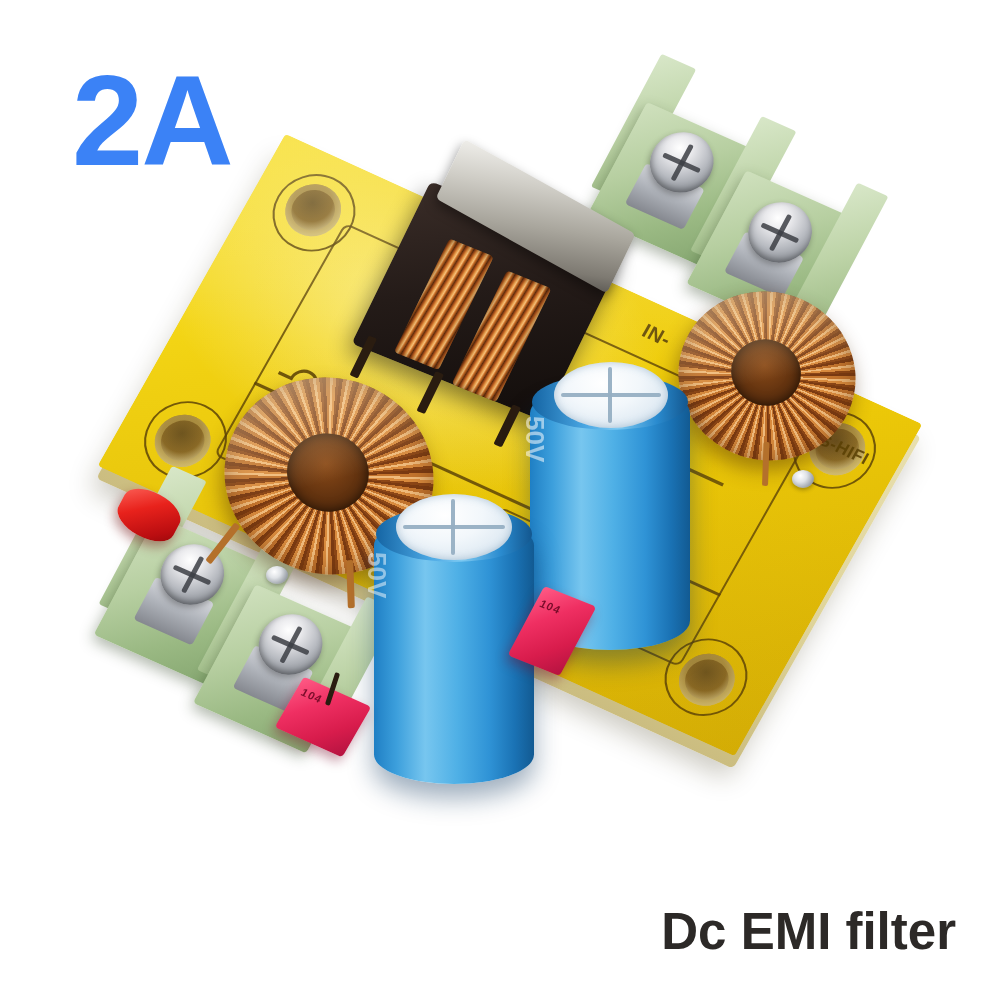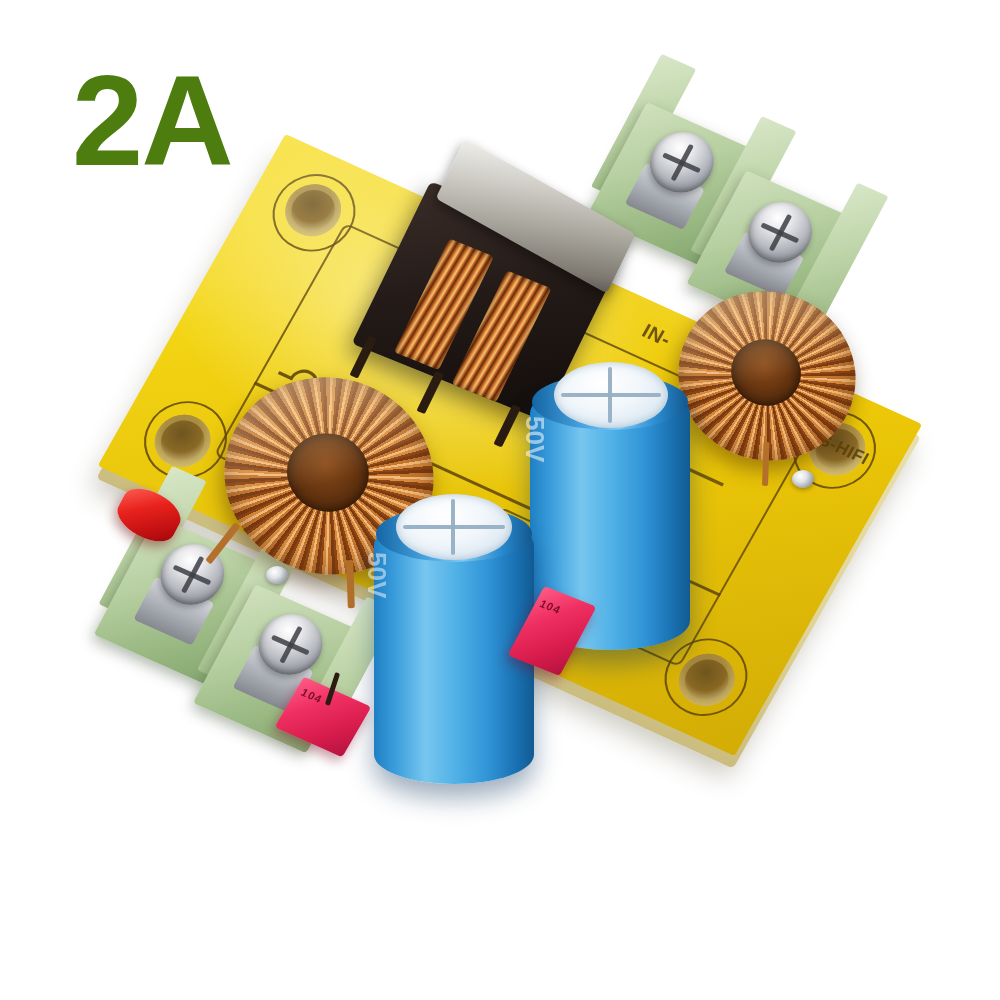--- a/index.html
+++ b/index.html
@@ -22,21 +22,21 @@
   
   .amp-badge {
     position: absolute;
     left: 72px;
     top: 57px;
     font-family: "Liberation Sans", sans-serif;
     font-weight: 700;
     font-size: 128px;
     line-height: 1;
     letter-spacing: -2px;
-    color: #4d7c0f;
+    color: #3b82f6;
     white-space: nowrap;
   }
   .caption-block {
     position: absolute;
     right: 44px;
     bottom: 38px;
     text-align: right;
   }
   .caption-line {
     font-family: "Liberation Sans", sans-serif;
@@ -408,15 +408,16 @@
     <div class="lead" style="left:330px; top:672px; width:5px; height:34px; transform:rotate(18deg);"></div>
 
     <div class="film-cap" style="left:524px; top:592px; width:56px; height:78px; transform:rotate(22deg) skewX(-6deg);">
       <span class="code">104</span>
     </div>
   </div>
 
   <div class="amp-badge">2A</div>
 
   <div class="caption-block">
+    <div class="caption-line">Dc EMI filter</div>
   </div>
 
 </div>
 
 </body></html>

